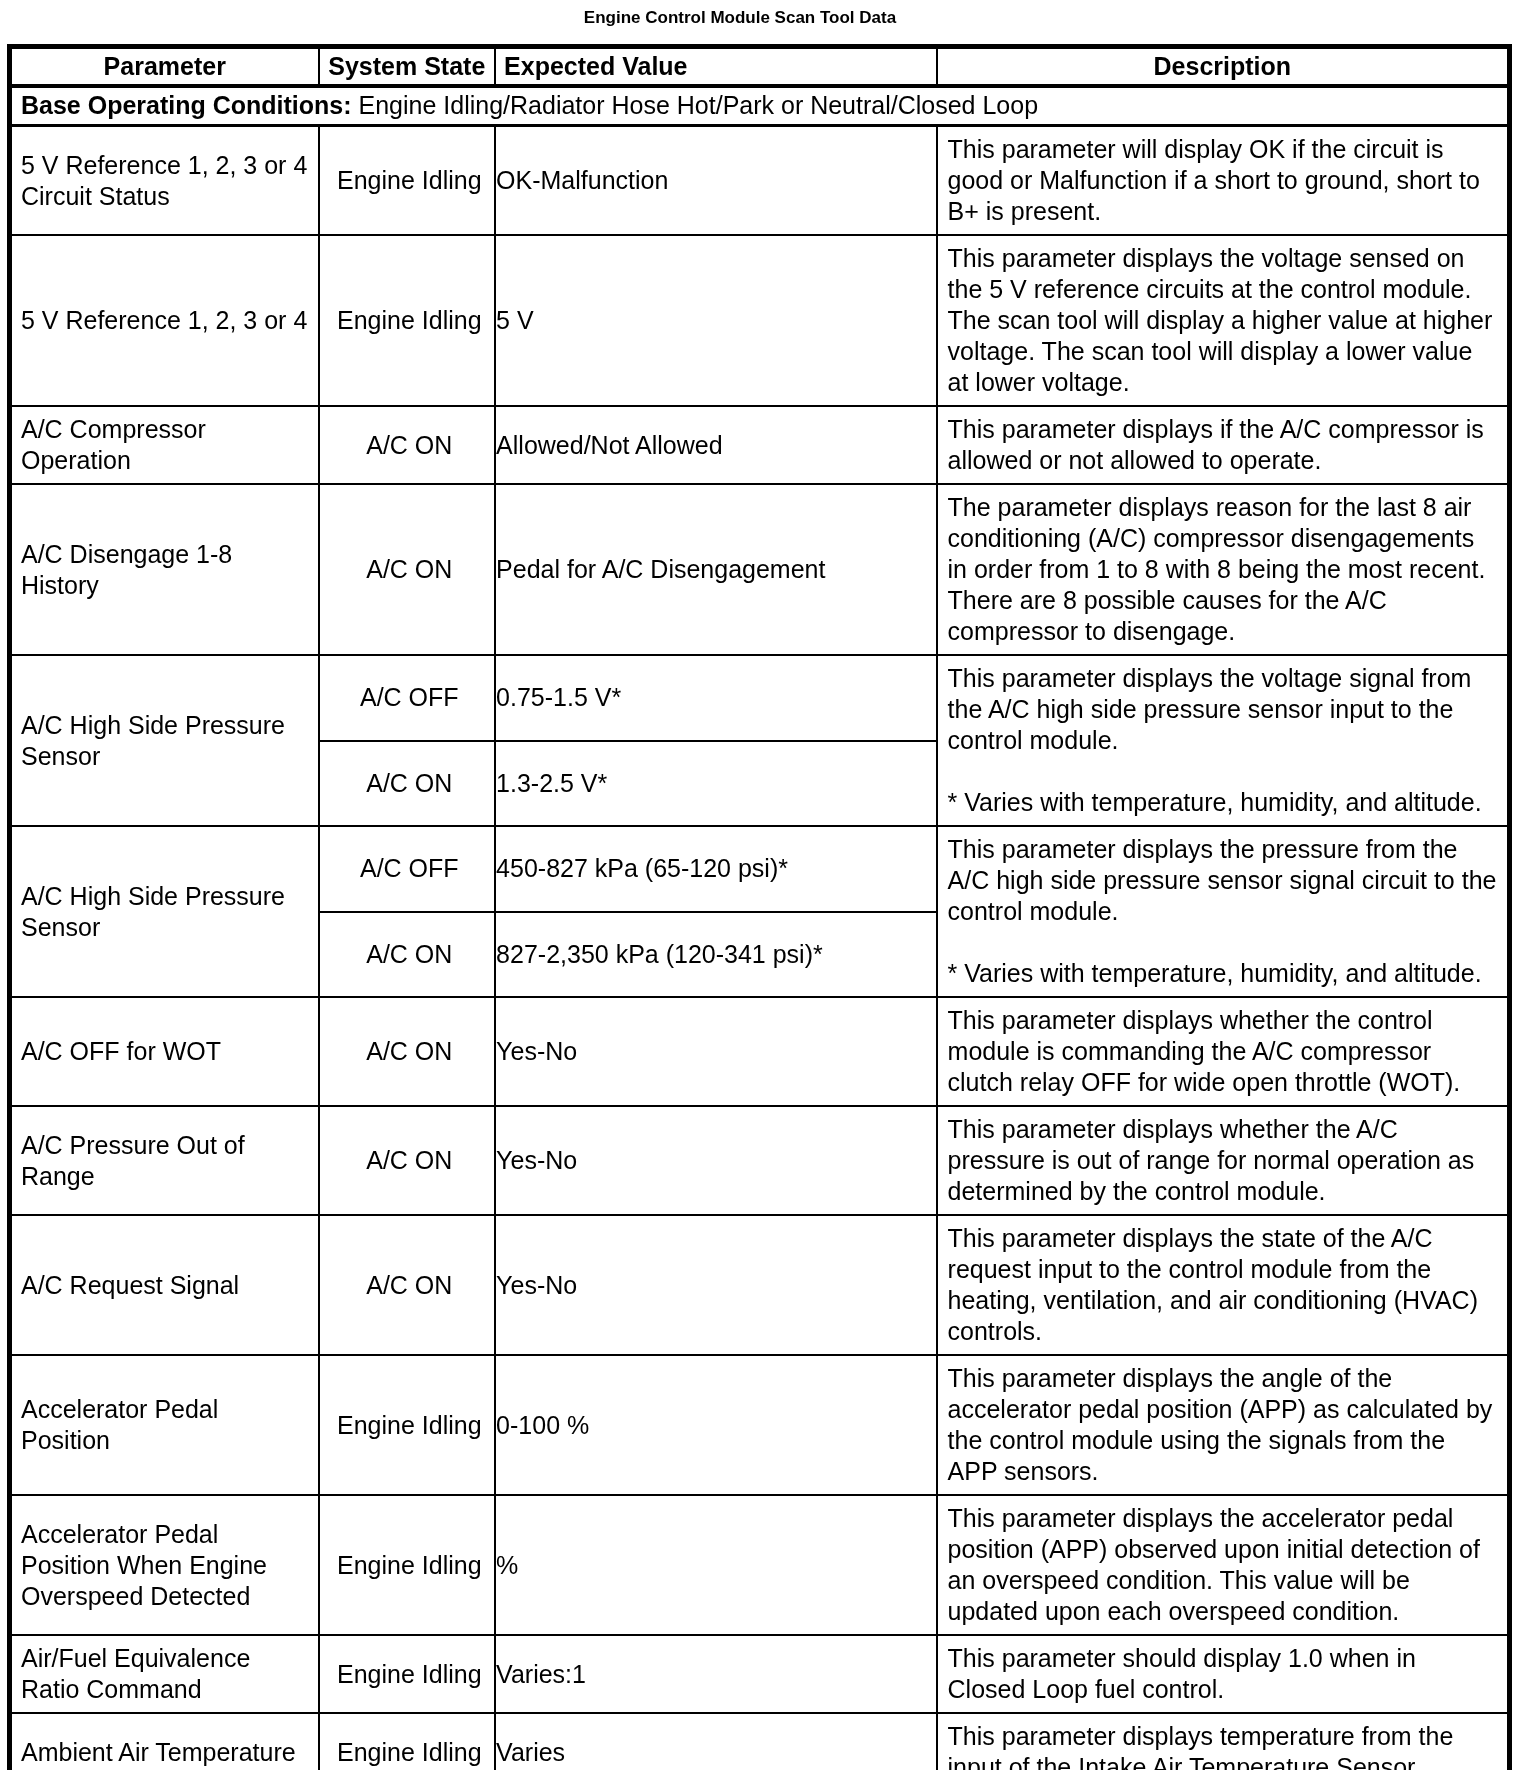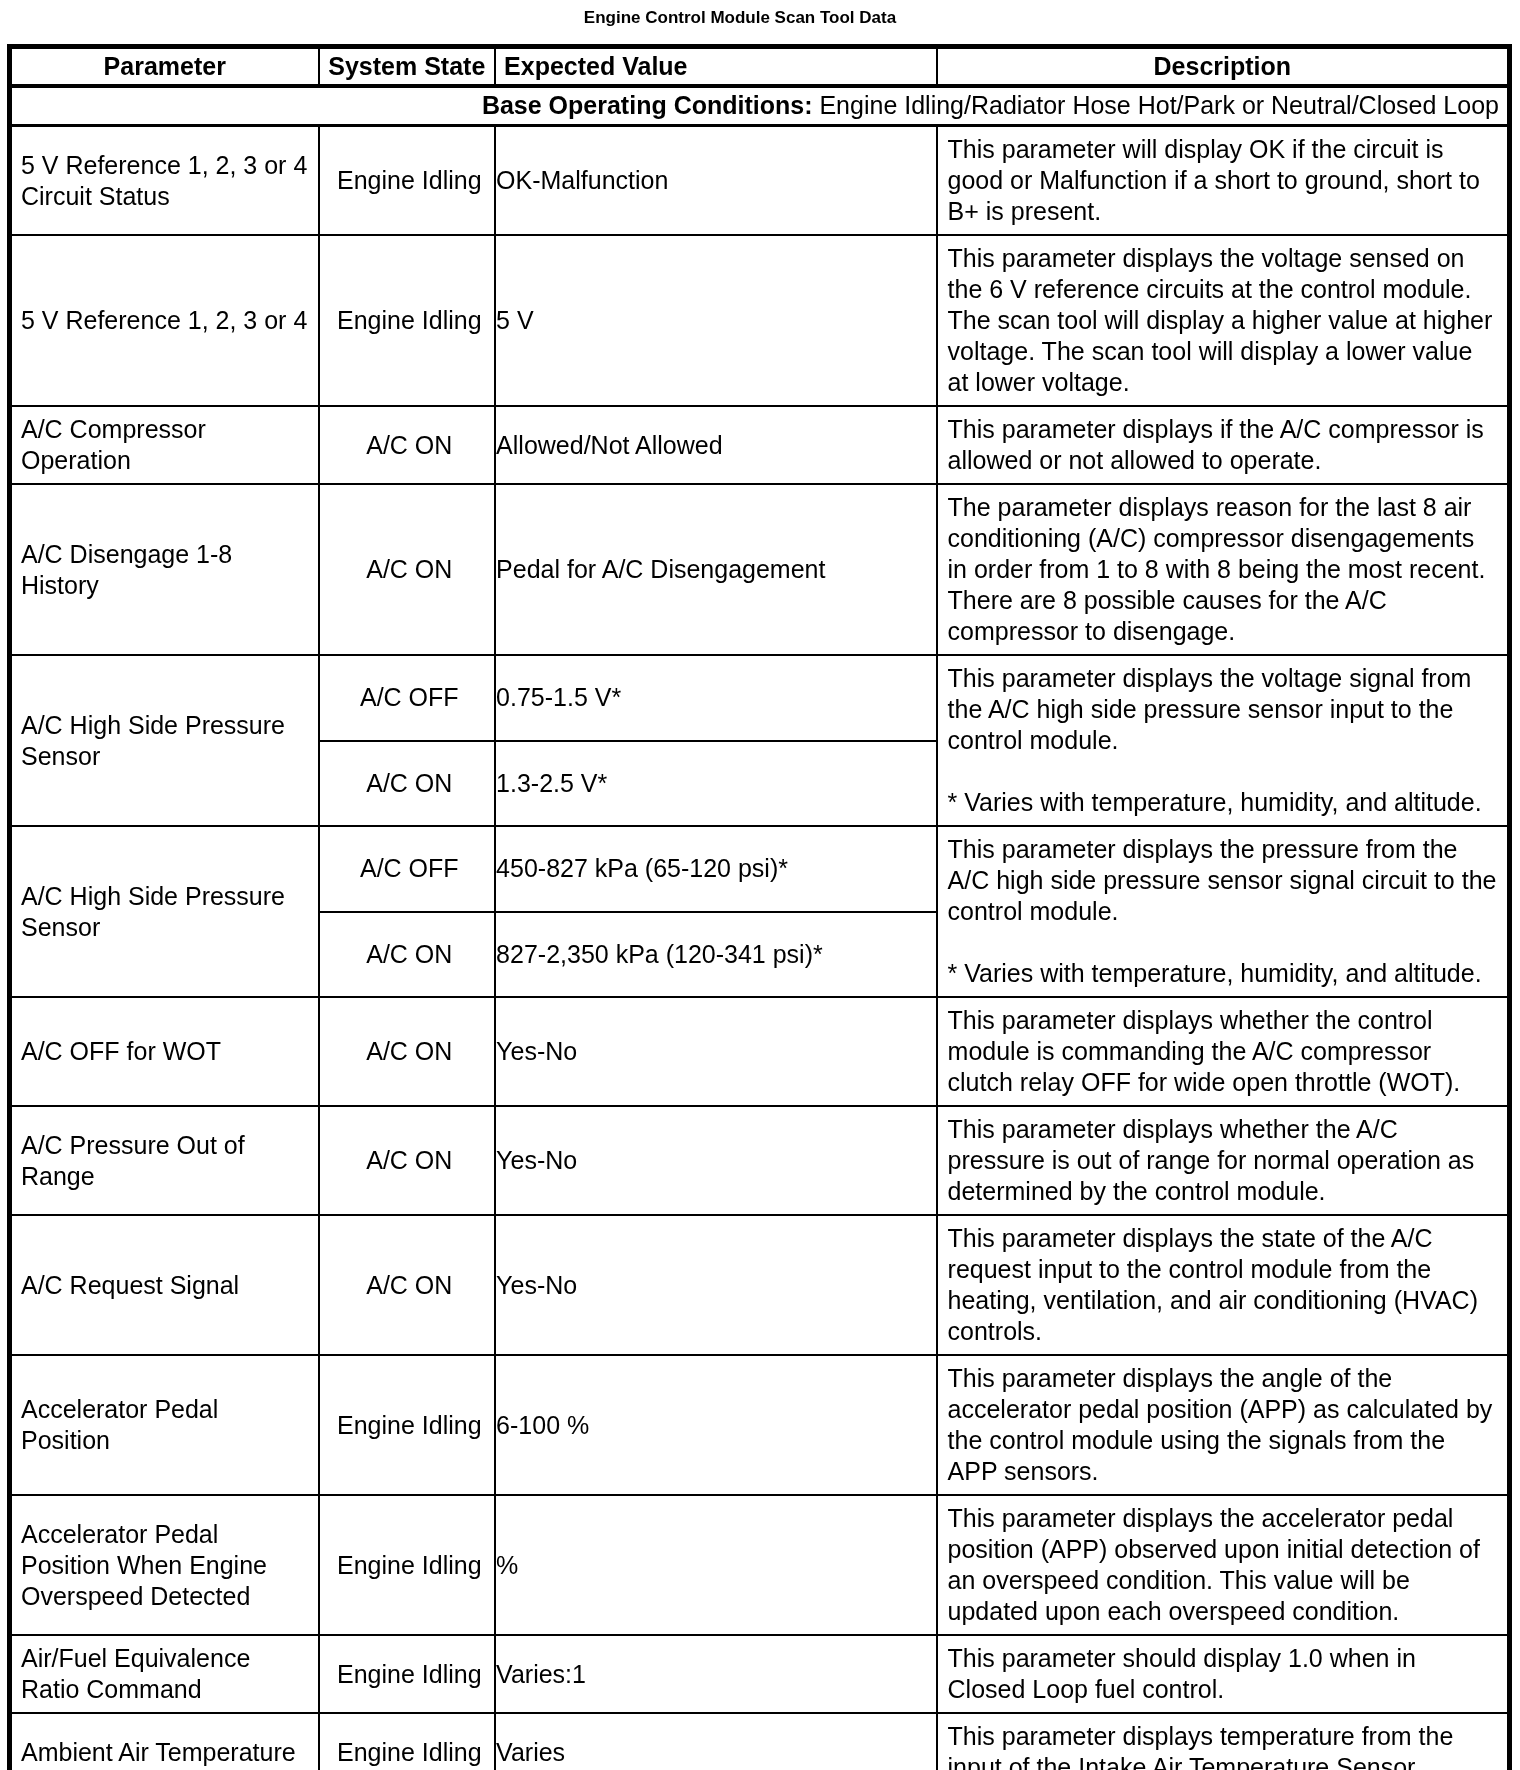--- a/index.html
+++ b/index.html
@@ -44,21 +44,21 @@
     font-weight: bold;
     text-align: center;
     padding: 2px 6px;
     border-bottom: 4px solid #000;
     height: 36px;
   }
   thead th.left { text-align: left; padding-left: 8px; }
   tr.base-row td {
     padding: 2px 8px 3px 9px;
     border-bottom: 3px solid #000;
-    text-align: right;
+    text-align: left;
     height: 34px;
   }
   tr.base-row .bold { font-weight: bold; }
   td.param {
     text-align: left;
     padding: 6px 6px 6px 9px;
   }
   td.state {
     text-align: center;
     padding: 6px 4px 6px 9px;
@@ -105,21 +105,21 @@
           <td class="value">OK-Malfunction</td>
           <td class="desc" rowspan="1">
             <p>This parameter will display OK if the circuit is good or Malfunction if a short to ground, short to B+ is present.</p>
           </td>
         </tr>
         <tr>
           <td class="param" rowspan="1">5 V Reference 1, 2, 3 or 4</td>
           <td class="state">Engine Idling</td>
           <td class="value">5 V</td>
           <td class="desc" rowspan="1">
-            <p>This parameter displays the voltage sensed on the 6 V reference circuits at the control module. The scan tool will display a higher value at higher voltage. The scan tool will display a lower value at lower voltage.</p>
+            <p>This parameter displays the voltage sensed on the 5 V reference circuits at the control module. The scan tool will display a higher value at higher voltage. The scan tool will display a lower value at lower voltage.</p>
           </td>
         </tr>
         <tr>
           <td class="param" rowspan="1">A/C Compressor Operation</td>
           <td class="state">A/C ON</td>
           <td class="value">Allowed/Not Allowed</td>
           <td class="desc" rowspan="1">
             <p>This parameter displays if the A/C compressor is allowed or not allowed to operate.</p>
           </td>
         </tr>
@@ -177,21 +177,21 @@
           <td class="param" rowspan="1">A/C Request Signal</td>
           <td class="state">A/C ON</td>
           <td class="value">Yes-No</td>
           <td class="desc" rowspan="1">
             <p>This parameter displays the state of the A/C request input to the control module from the heating, ventilation, and air conditioning (HVAC) controls.</p>
           </td>
         </tr>
         <tr>
           <td class="param" rowspan="1">Accelerator Pedal Position</td>
           <td class="state">Engine Idling</td>
-          <td class="value">6-100 %</td>
+          <td class="value">0-100 %</td>
           <td class="desc" rowspan="1">
             <p>This parameter displays the angle of the accelerator pedal position (APP) as calculated by the control module using the signals from the APP sensors.</p>
           </td>
         </tr>
         <tr>
           <td class="param" rowspan="1">Accelerator Pedal Position When Engine Overspeed Detected</td>
           <td class="state">Engine Idling</td>
           <td class="value">%</td>
           <td class="desc" rowspan="1">
             <p>This parameter displays the accelerator pedal position (APP) observed upon initial detection of an overspeed condition. This value will be updated upon each overspeed condition.</p>

